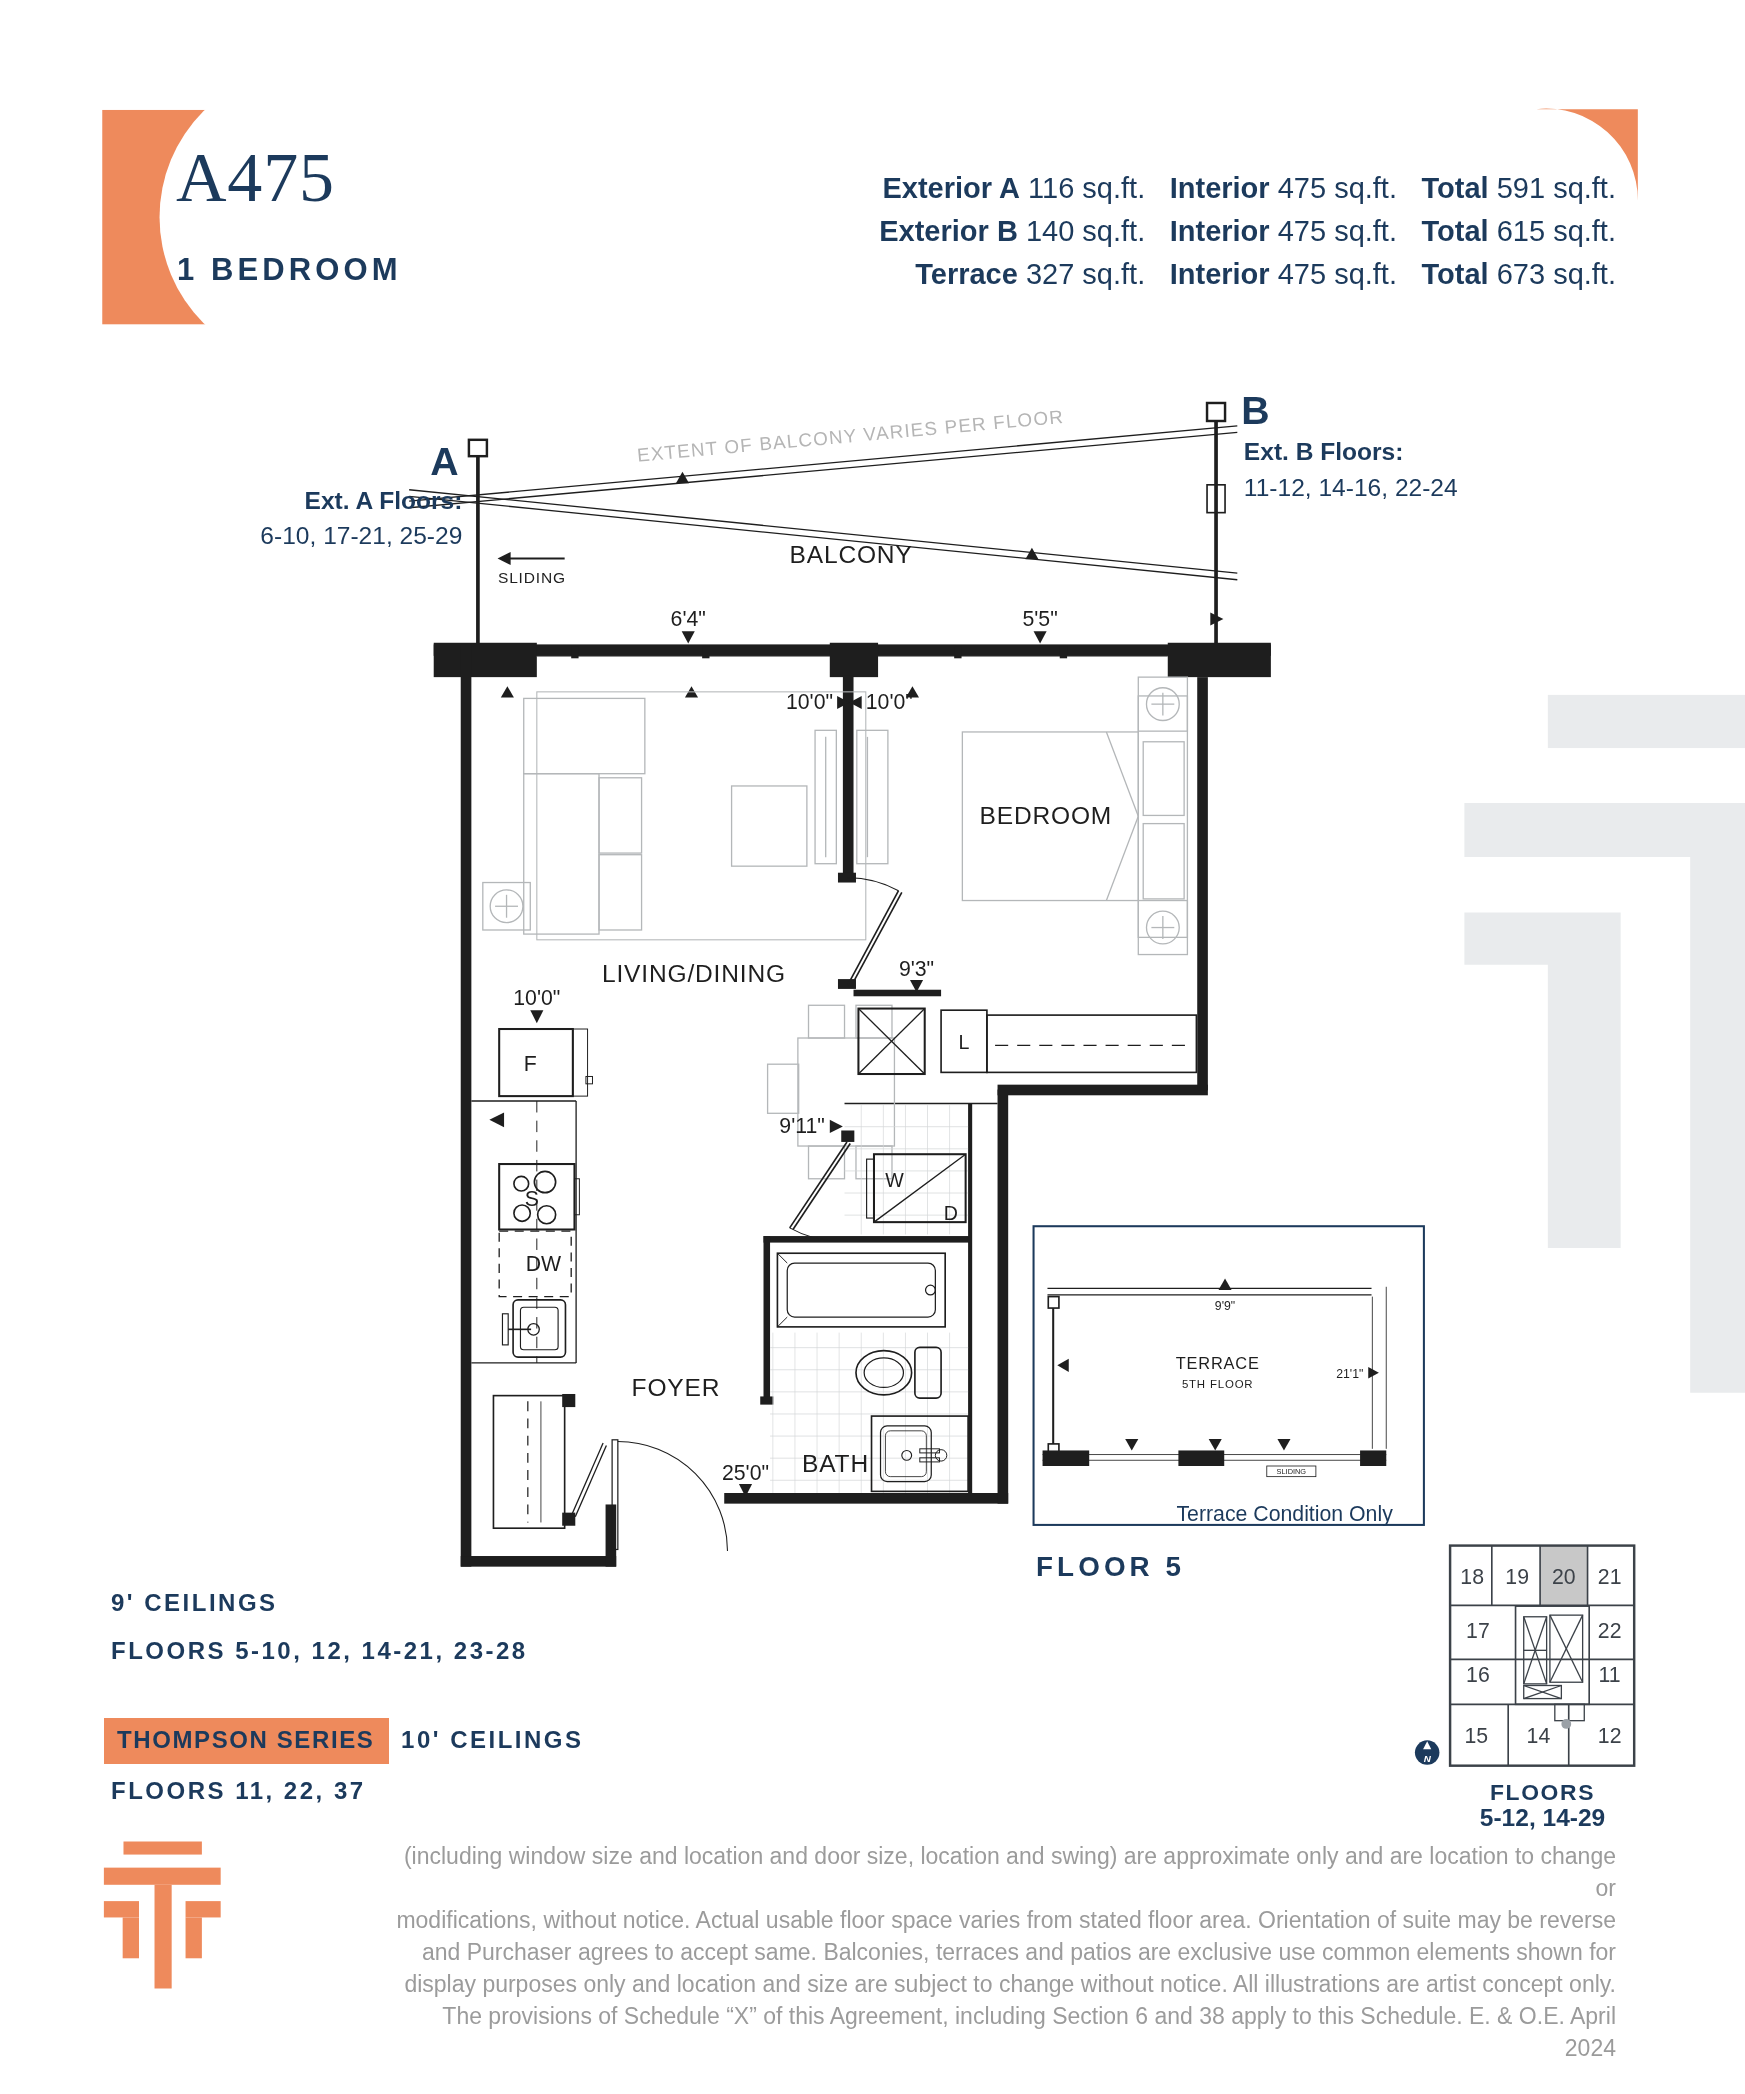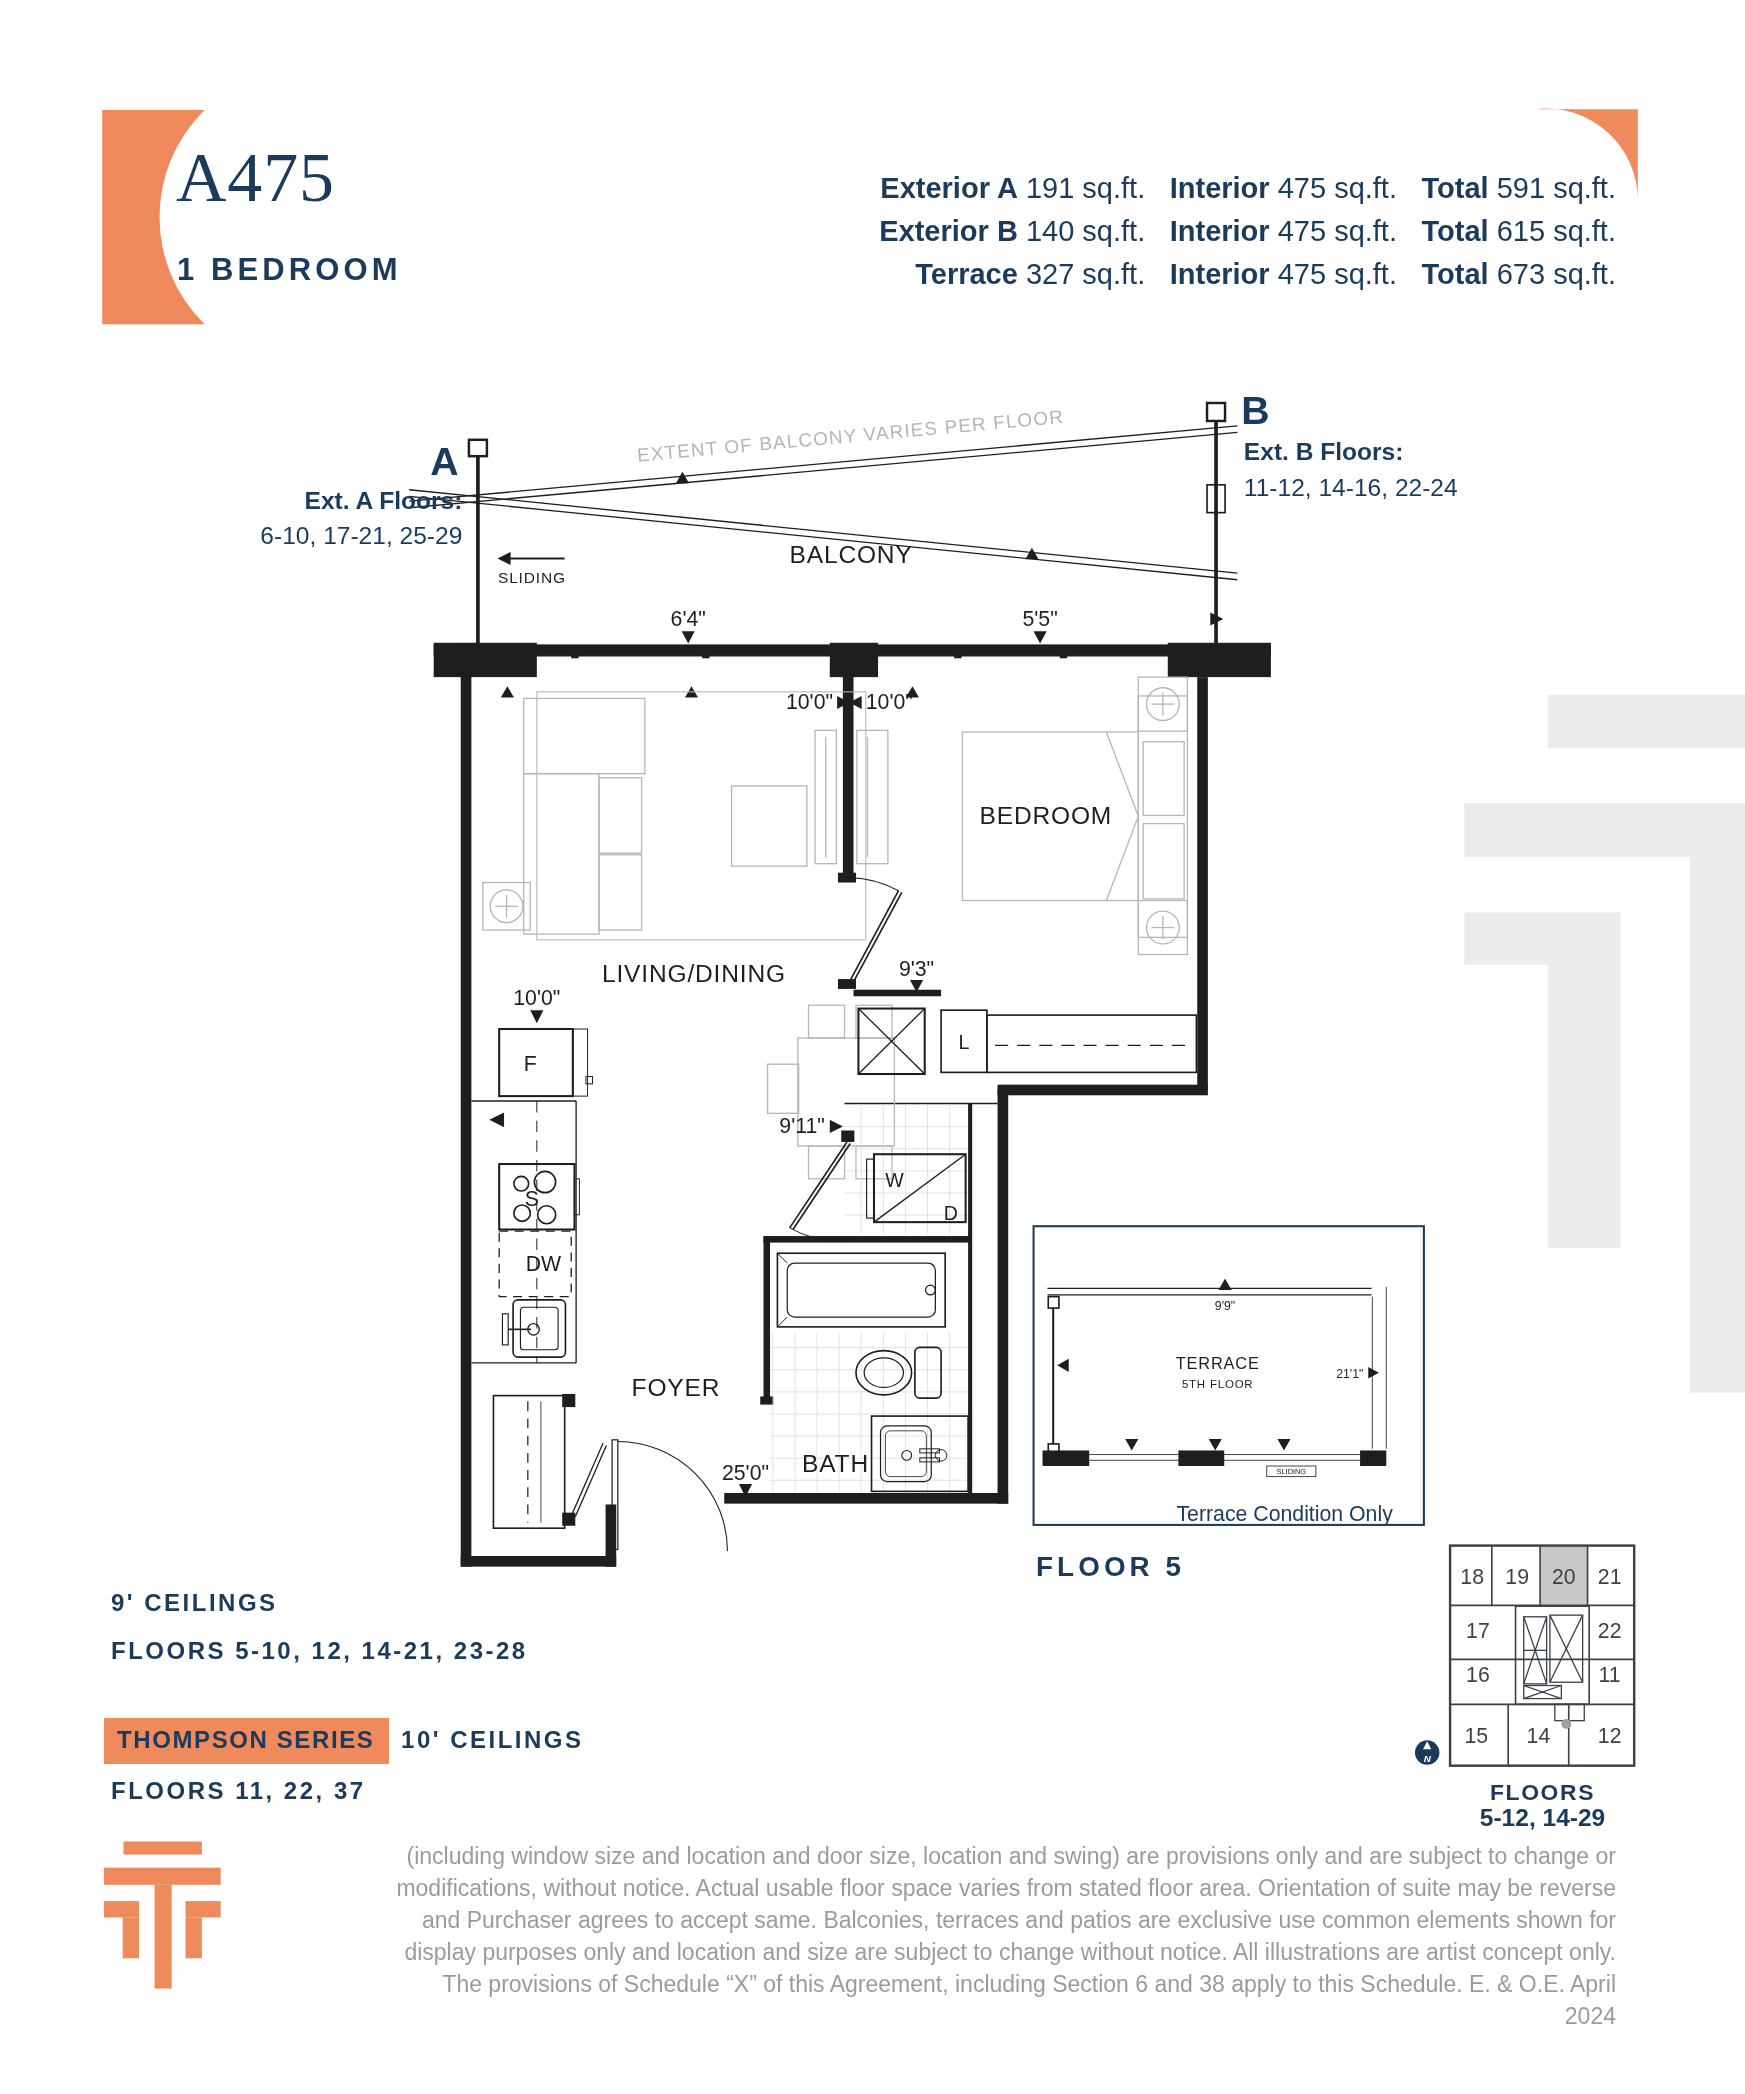--- a/index.html
+++ b/index.html
@@ -48,21 +48,21 @@
     <path d="M1790,981 H2133 V1702 H2066 V1047 H1790 Z"></path>
     <path d="M1790,1115 H1981 V1525 H1892 V1179 H1790 Z"></path>
   </g>
 </svg>
 
 <div class="abs plan-code">A475</div>
 <div class="abs plan-type">1 BEDROOM</div>
 
 <div class="abs stats">
   <div>
-    <b>Exterior A</b> <span>191 sq.ft.</span><span class="gap"></span><b>Interior</b> <span>475 sq.ft.</span><span class="gap"></span><b>Total</b> <span>591 sq.ft.</span>
+    <b>Exterior A</b> <span>116 sq.ft.</span><span class="gap"></span><b>Interior</b> <span>475 sq.ft.</span><span class="gap"></span><b>Total</b> <span>591 sq.ft.</span>
   </div>
   <div>
     <b>Exterior B</b> <span>140 sq.ft.</span><span class="gap"></span><b>Interior</b> <span>475 sq.ft.</span><span class="gap"></span><b>Total</b> <span>615 sq.ft.</span>
   </div>
   <div>
     <b>Terrace</b> <span>327 sq.ft.</span><span class="gap"></span><b>Interior</b> <span>475 sq.ft.</span><span class="gap"></span><b>Total</b> <span>673 sq.ft.</span>
   </div>
 </div>
 
 <svg style="left:0;top:344px" width="1473" height="1244" viewBox="0 420 1800 1520">
@@ -381,21 +381,21 @@
 </svg>
 
 <div class="abs ceil" style="top:1589px">9' CEILINGS</div>
 <div class="abs ceil" style="top:1637px">FLOORS 5-10, 12, 14-21, 23-28</div>
 <div class="abs ceil" style="top:1718px;left:104px">
   <span class="badge">THOMPSON SERIES</span><span class="after-badge">10' CEILINGS</span>
 </div>
 <div class="abs ceil" style="top:1777px">FLOORS 11, 22, 37</div>
 
 <div class="abs disclaimer">
-  <div>(including window size and location and door size, location and swing) are provisions only and are subject to change or</div>
+  <div>(including window size and location and door size, location and swing) are approximate only and are location to change or</div>
   <div>modifications, without notice. Actual usable floor space varies from stated floor area. Orientation of suite may be reverse</div>
   <div>and Purchaser agrees to accept same. Balconies, terraces and patios are exclusive use common elements shown for</div>
   <div>display purposes only and location and size are subject to change without notice. All illustrations are artist concept only.</div>
   <div>The provisions of Schedule “X” of this Agreement, including Section 6 and 38 apply to this Schedule. E. &amp; O.E. April 2024</div>
 </div>
 
 <svg style="left:90px;top:1833px" width="147" height="164" viewBox="110 2240 180 200">
   <g fill="var(--orange)">
     <rect x="151" y="2250" width="96" height="16"></rect>
     <rect x="127" y="2282" width="143" height="21"></rect>

